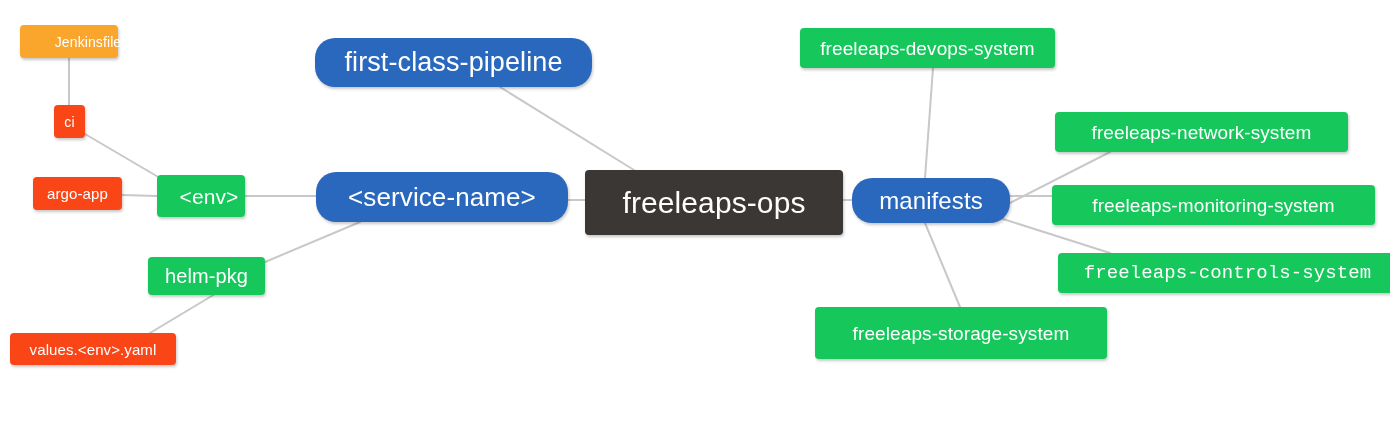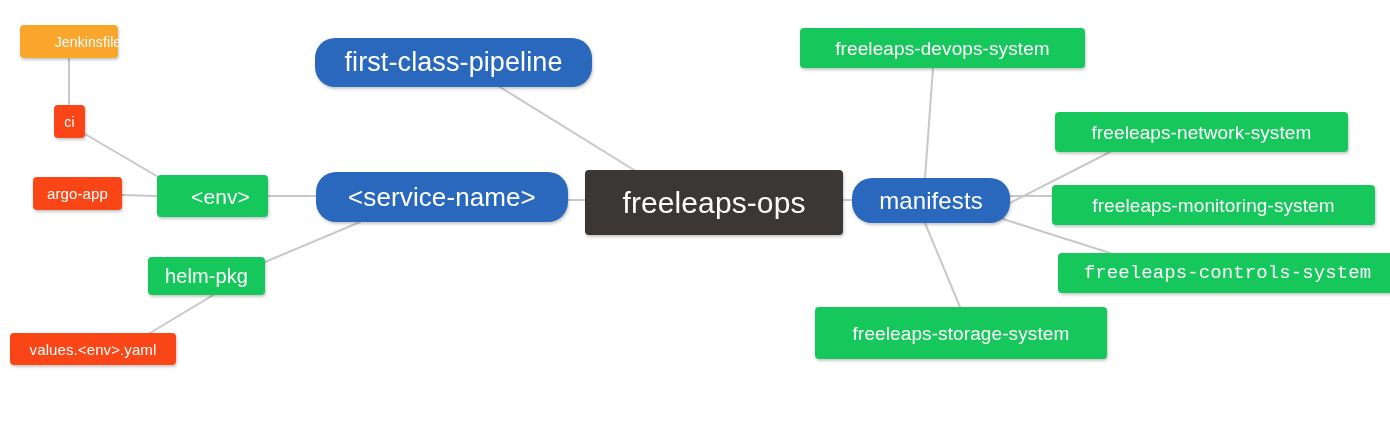--- a/index.html
+++ b/index.html
@@ -65,26 +65,26 @@
       <line x1="925" y1="178" x2="933" y2="68" stroke="#c8c8c8" stroke-width="2" stroke-linecap="round"></line>
       <line x1="1010" y1="203" x2="1110" y2="152" stroke="#c8c8c8" stroke-width="2" stroke-linecap="round"></line>
       <line x1="1010" y1="196" x2="1052" y2="196" stroke="#c8c8c8" stroke-width="2" stroke-linecap="round"></line>
       <line x1="1000" y1="218" x2="1110" y2="253" stroke="#c8c8c8" stroke-width="2" stroke-linecap="round"></line>
       <line x1="925" y1="223" x2="960" y2="307" stroke="#c8c8c8" stroke-width="2" stroke-linecap="round"></line>
     </svg>
   <div id="node-layer">
       <div class="node n-orange" style="left: 20px; top: 25px; width: 98px; height: 33px; font-size: 14px; padding-left: 48px;">Jenkinsfile</div>
       <div class="node n-red" style="left: 54px; top: 105px; width: 31px; height: 33px; font-size: 14px;">ci</div>
       <div class="node n-red" style="left: 33px; top: 177px; width: 89px; height: 33px; font-size: 15px;">argo-app</div>
-      <div class="node n-green" style="left: 157px; top: 175px; width: 111px; height: 42px; font-size: 21px; padding-left: 26px;">&lt;env&gt;</div>
+      <div class="node n-green" style="left: 157px; top: 175px; width: 88px; height: 42px; font-size: 21px; padding-left: 26px;">&lt;env&gt;</div>
       <div class="node n-green" style="left: 148px; top: 257px; width: 117px; height: 38px; font-size: 20px;">helm-pkg</div>
       <div class="node n-red" style="left: 10px; top: 333px; width: 166px; height: 32px; font-size: 15px;">values.&lt;env&gt;.yaml</div>
       <div class="node n-blue" style="left: 315px; top: 38px; width: 277px; height: 49px; font-size: 27px;">first-class-pipeline</div>
       <div class="node n-blue" style="left: 316px; top: 172px; width: 252px; height: 50px; font-size: 26px;">&lt;service-name&gt;</div>
       <div class="node n-root" style="left: 585px; top: 170px; width: 258px; height: 65px; font-size: 30px;">freeleaps-ops</div>
       <div class="node n-blue" style="left: 852px; top: 178px; width: 158px; height: 45px; font-size: 24px;">manifests</div>
-      <div class="node n-green" style="left: 800px; top: 28px; width: 285px; height: 40px; font-size: 19px;">freeleaps-devops-system</div>
+      <div class="node n-green" style="left: 800px; top: 28px; width: 255px; height: 40px; font-size: 19px;">freeleaps-devops-system</div>
       <div class="node n-green" style="left: 1055px; top: 112px; width: 293px; height: 40px; font-size: 19px;">freeleaps-network-system</div>
       <div class="node n-green" style="left: 1052px; top: 185px; width: 323px; height: 40px; font-size: 19px;">freeleaps-monitoring-system</div>
       <div class="node n-green" style="left: 1058px; top: 253px; width: 339px; height: 40px; font-size: 19px; font-family: Liberation Mono, monospace;">freeleaps-controls-system</div>
       <div class="node n-green" style="left: 815px; top: 307px; width: 292px; height: 52px; font-size: 19px;">freeleaps-storage-system</div>
     </div>
 </div>
 
 </body></html>

